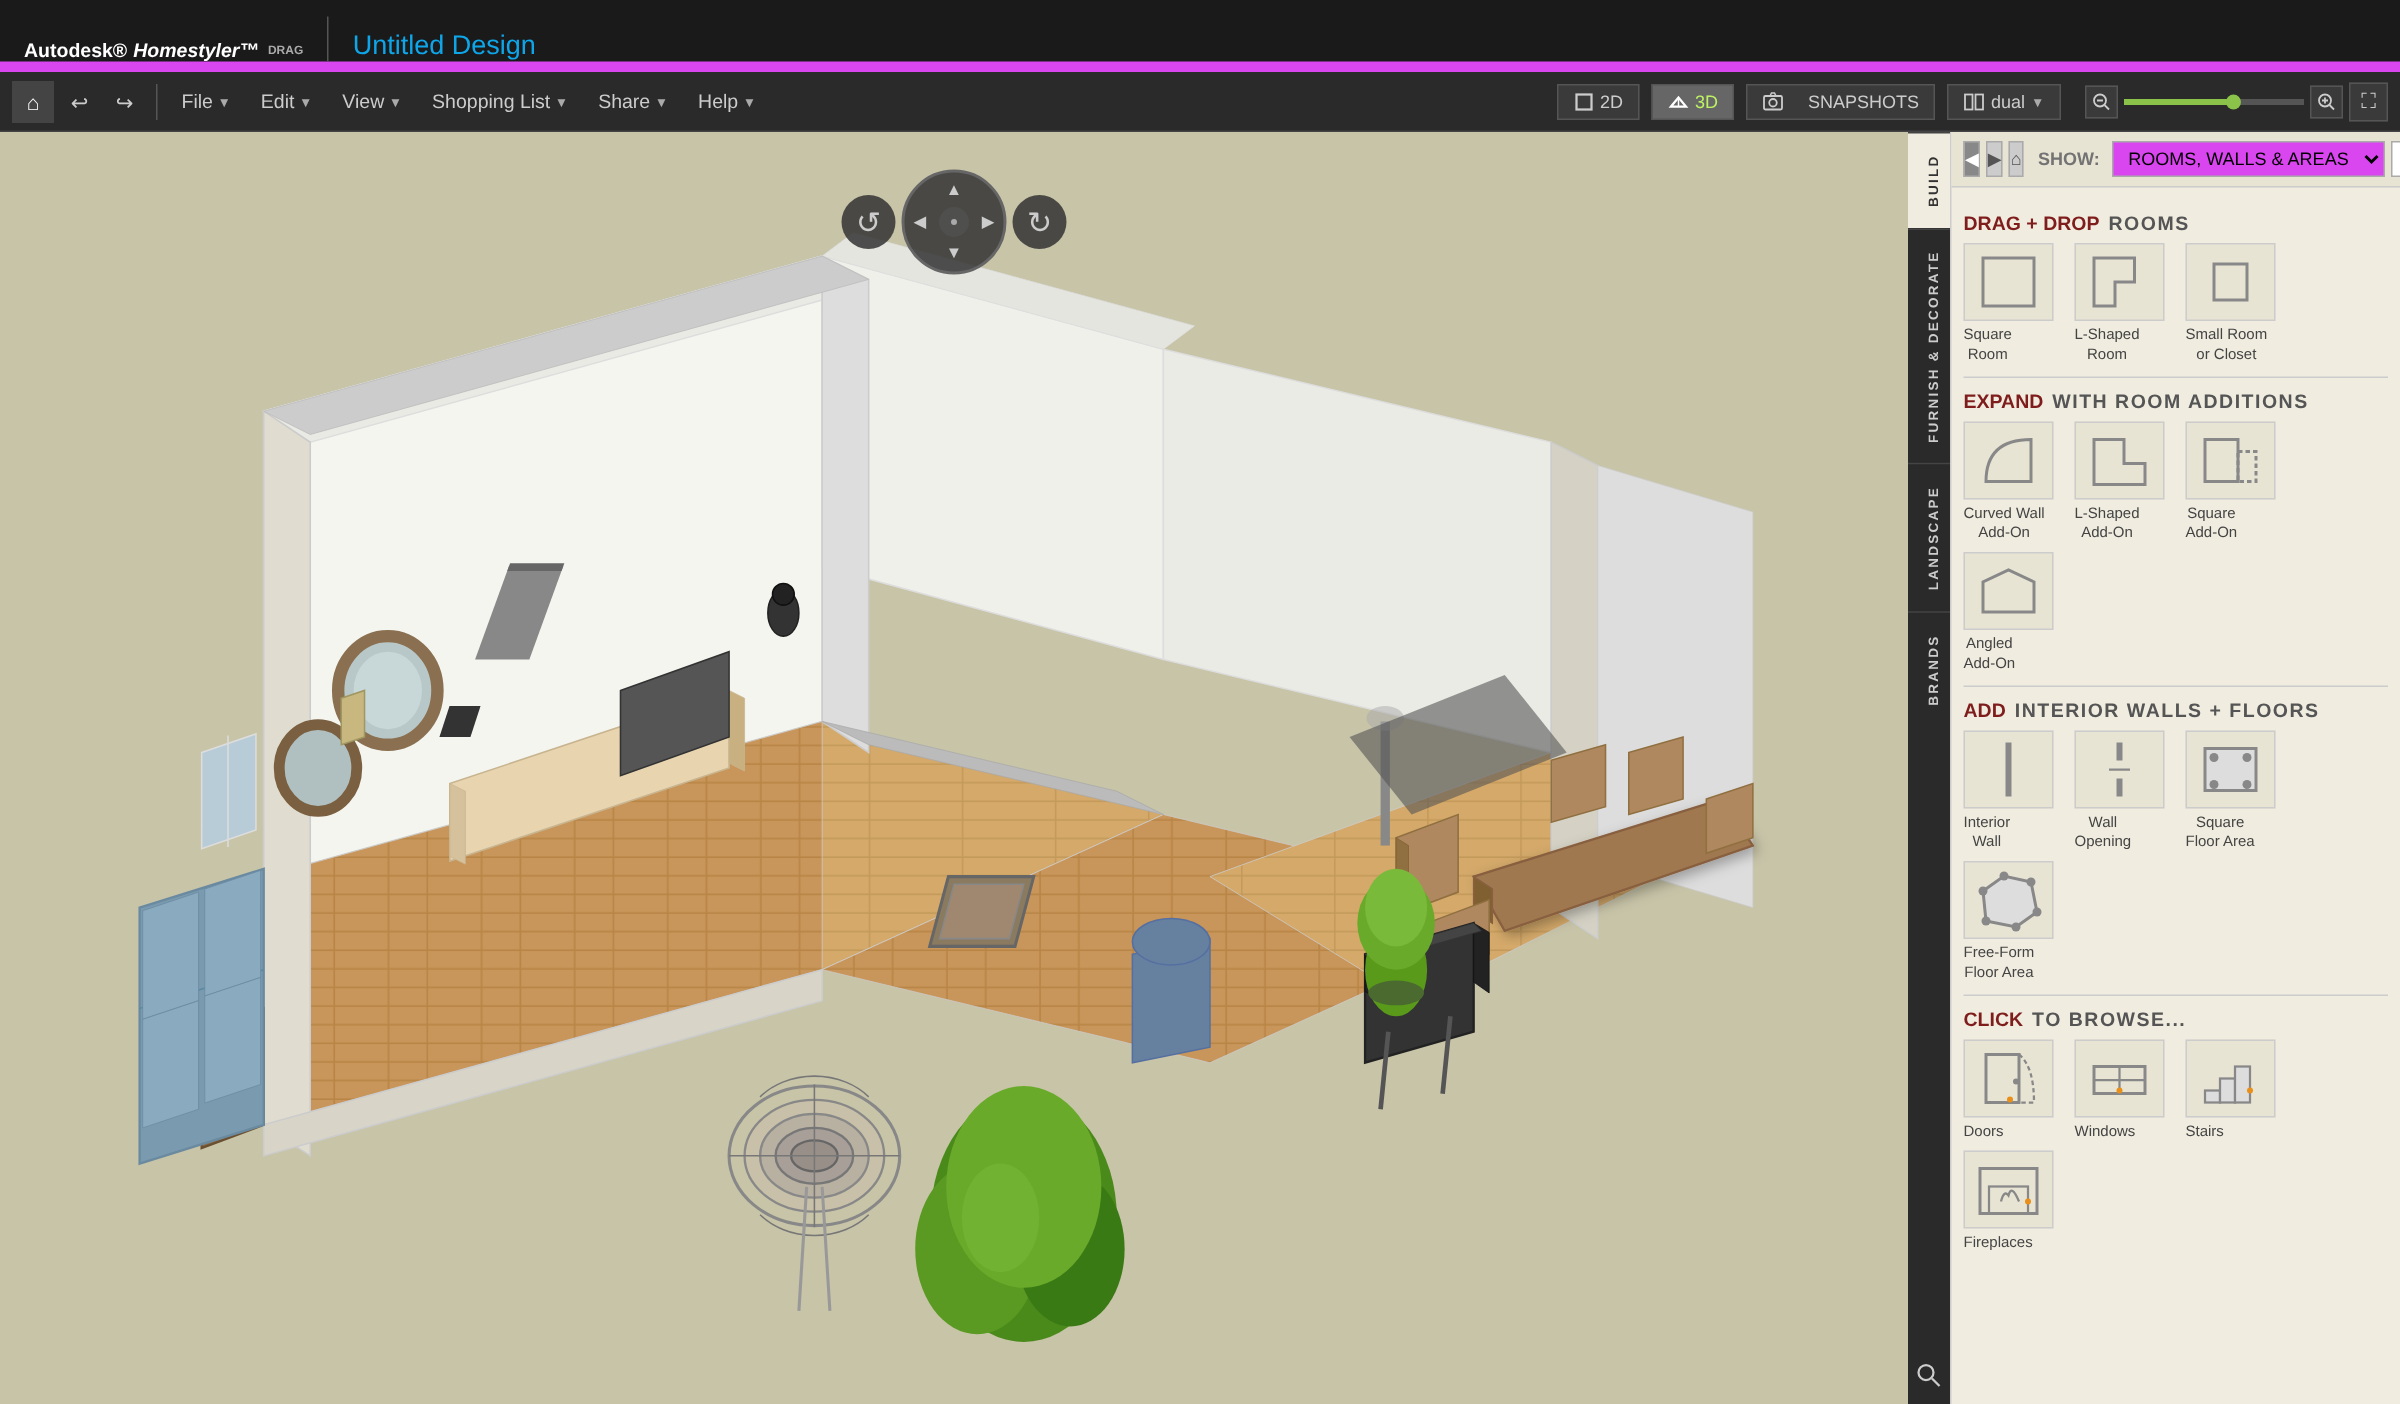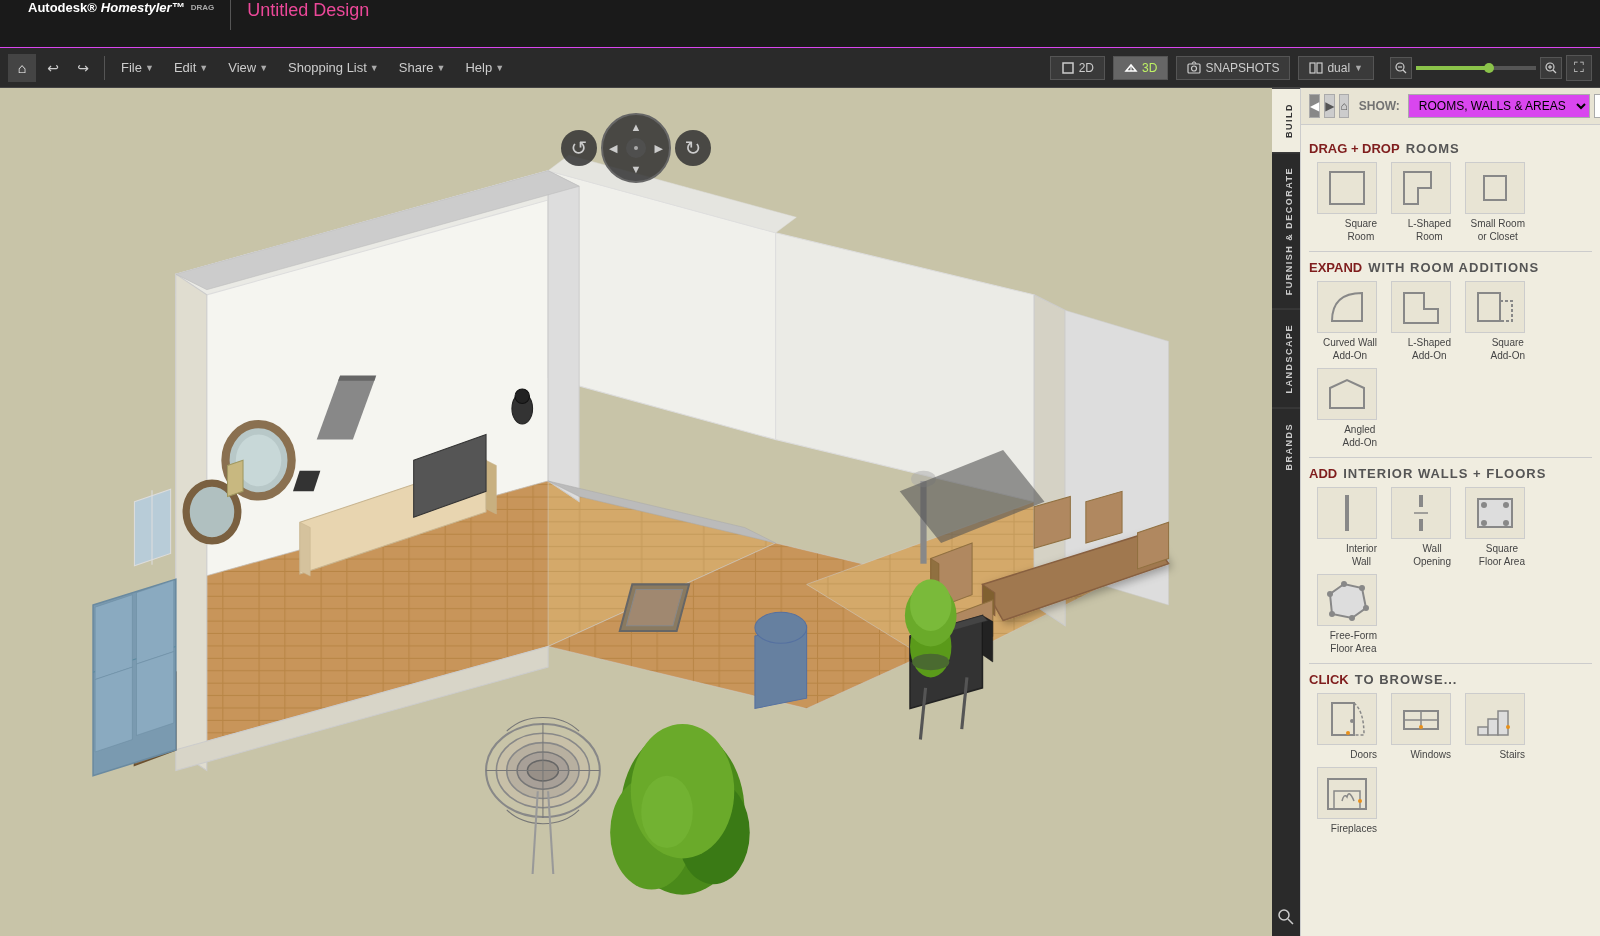--- a/index.html
+++ b/index.html
@@ -1,26 +1,26 @@
 <!DOCTYPE html>
 <html><head>
   <meta charset="utf-8">
   <style>
     * { margin: 0; padding: 0; box-sizing: border-box; }
     body { width: 1600px; height: 936px; overflow: hidden; font-family: Arial, sans-serif; background: #1a1a1a; }
 
     
     #top-bar {
       width: 100%; height: 48px; background: #1a1a1a;
-      display: flex; align-items: flex-start; padding: 0 28px;
-      border-bottom: 1px solid #d946ef;
+      display: flex; align-items: flex-end; padding: 0 16px;
+      border-bottom: 7px solid #d946ef;
     }
     #logo { color: #fff; font-size: 15px; font-weight: bold; display: flex; align-items: center; gap: 4px; }
     #logo-divider { width: 1px; height: 30px; background: #555; margin: 0 16px; }
-    #design-title { color: #ec4899; font-size: 18px; font-weight: normal; }
+    #design-title { color: #0ea5e9; font-size: 18px; font-weight: normal; }
     #top-right { margin-left: auto; display: flex; align-items: center; gap: 16px; }
     #top-right a { color: #ccc; font-size: 13px; text-decoration: none; cursor: pointer; }
     #feedback-btn {
       background: #6ab04c; color: #fff; font-size: 13px; font-weight: bold;
       padding: 6px 14px; border: none; cursor: pointer; text-transform: uppercase;
     }
 
     
     #menu-bar {
       width: 100%; height: 40px; background: #2a2a2a;
@@ -42,21 +42,21 @@
     }
     .menu-item .arrow { font-size: 9px; color: #aaa; }
     #center-controls { margin-left: auto; display: flex; align-items: center; gap: 8px; }
     .view-btn {
       background: #3a3a3a; border: 1px solid #555; color: #ccc;
       font-size: 12px; padding: 4px 10px; cursor: pointer; display: flex; align-items: center; gap: 4px;
     }
     .view-btn.active { background: #555; color: #fff; }
     #snapshots-btn {
       background: #3a3a3a; border: 1px solid #555; color: #ccc;
-      font-size: 12px; padding: 4px 10px; cursor: pointer; display: flex; align-items: center; gap: 4px;
+      font-size: 12px; padding: 4px 10px; cursor: pointer; display: flex; align-items: center; gap: 16px;
     }
     #dual-btn {
       background: #3a3a3a; border: 1px solid #555; color: #ccc;
       font-size: 12px; padding: 4px 10px; cursor: pointer; display: flex; align-items: center; gap: 4px;
     }
     #zoom-bar { display: flex; align-items: center; gap: 4px; margin-left: 8px; }
     #zoom-minus, #zoom-plus {
       background: #3a3a3a; border: 1px solid #555; color: #ccc;
       width: 22px; height: 22px; cursor: pointer; font-size: 14px; display: flex; align-items: center; justify-content: center;
     }
@@ -128,21 +128,21 @@
       font-size: 13px; font-weight: bold; margin: 8px 0 6px;
       display: flex; gap: 6px; align-items: baseline;
     }
     .section-title .highlight { color: #7f1d1d; }
     .section-title .normal { color: #555; text-transform: uppercase; letter-spacing: 1px; }
 
     .items-grid {
       display: flex; flex-wrap: wrap; gap: 6px; margin-bottom: 8px;
     }
     .item-card {
-      display: flex; flex-direction: column; align-items: flex-end;
+      display: flex; flex-direction: column; align-items: flex-start;
       width: 68px; cursor: pointer;
     }
     .item-icon {
       width: 60px; height: 52px; background: #e8e4d4; border: 1px solid #ccc;
       display: flex; align-items: center; justify-content: center;
       margin-bottom: 3px;
     }
     .item-label { font-size: 10px; color: #444; text-align: center; line-height: 1.3; }
 
     .divider { height: 1px; background: #ccc; margin: 6px 0; }

